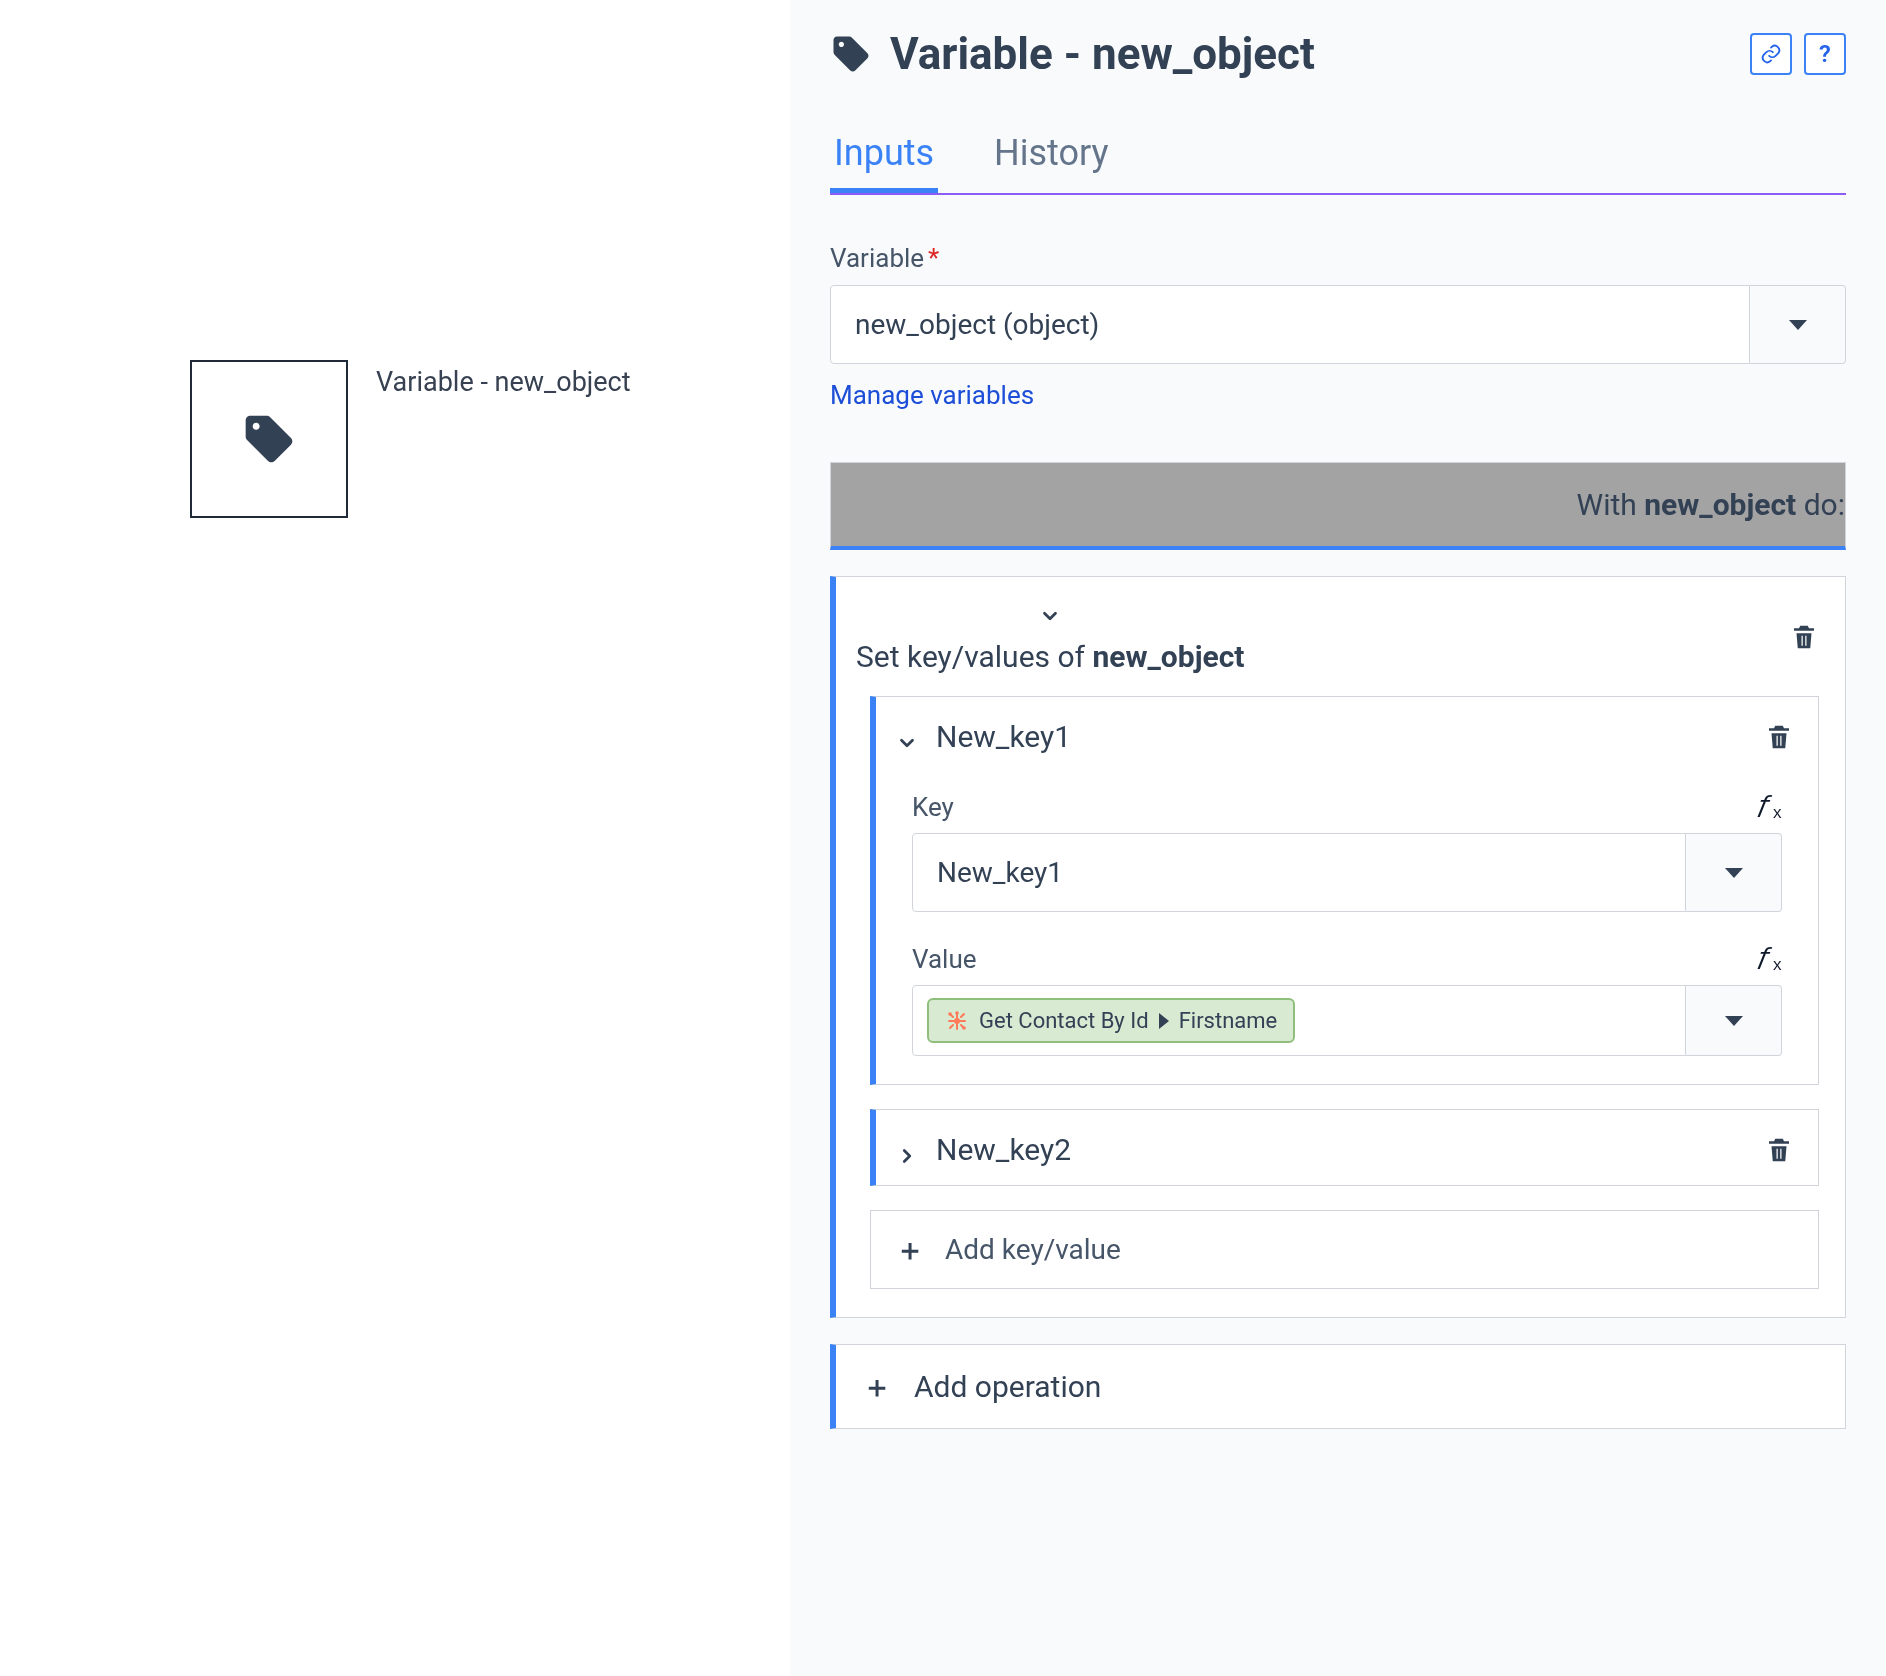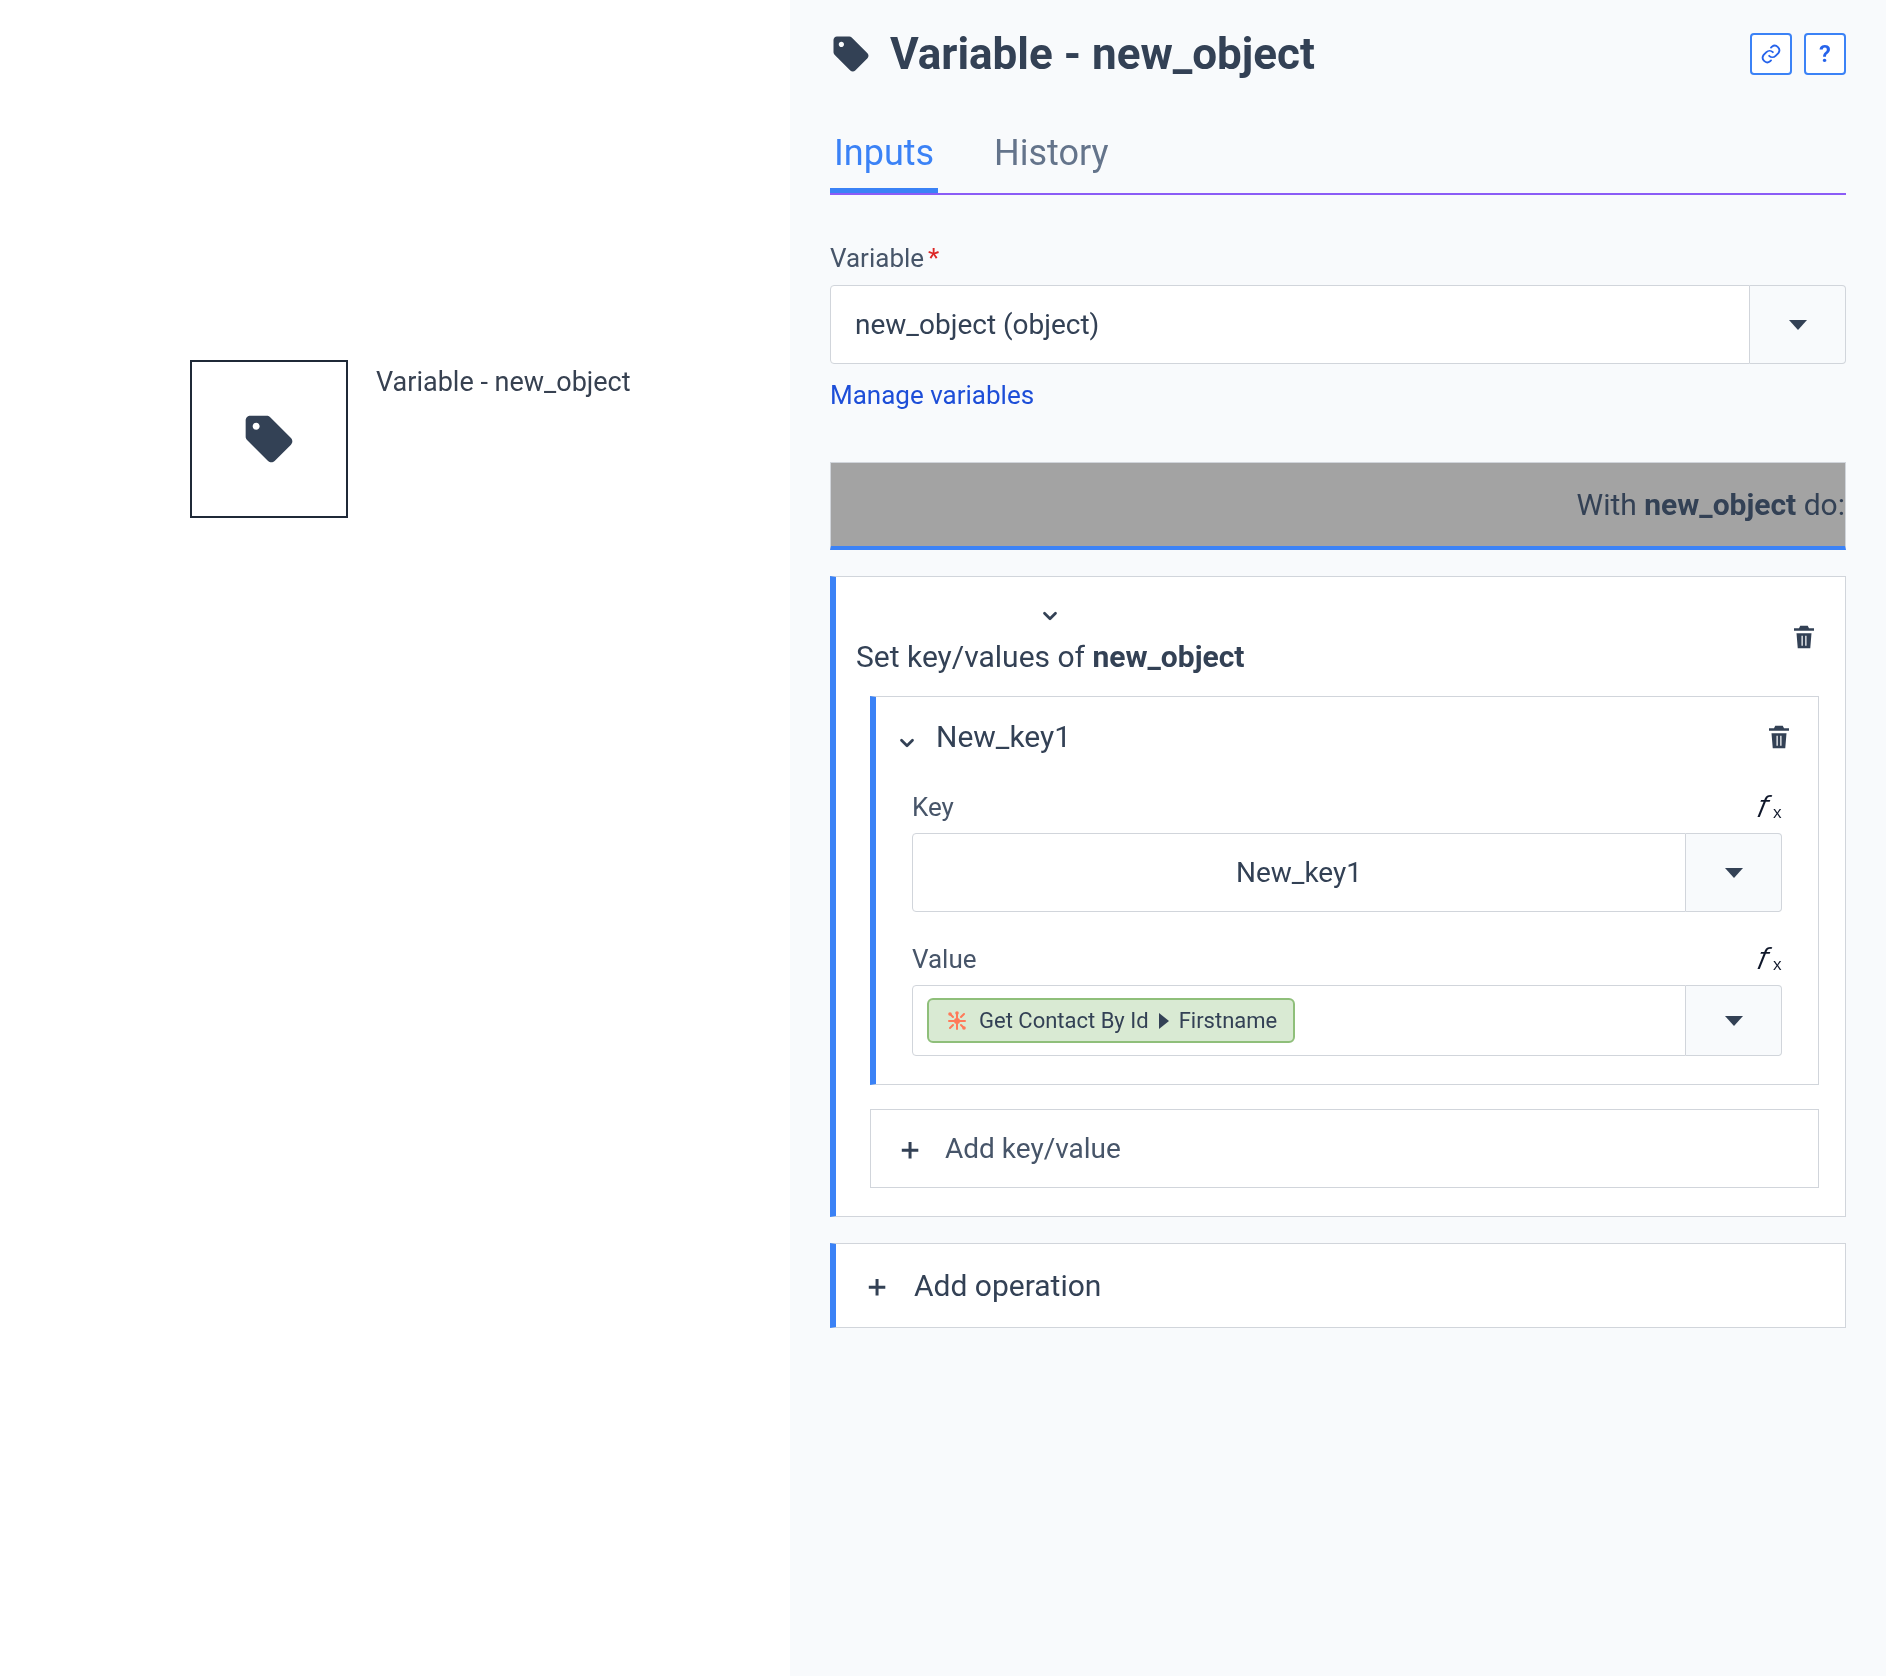--- a/index.html
+++ b/index.html
@@ -177,21 +177,21 @@
     border:1.5px solid var(--border);
     border-left:6px solid var(--accent-bar);
     background:#fff;
     margin-bottom:24px;
   }
   .kv-header{
     display:flex;align-items:center;justify-content:space-between;
     padding:22px 24px 18px 20px;
   }
   .kv-header-left{display:flex;align-items:center;gap:18px;font-size:30px;color:#334155;}
-  .kv-body{padding:0 36px 28px 36px;text-align:center;}
+  .kv-body{padding:0 36px 28px 36px;}
   .field-label-row{display:flex;justify-content:space-between;align-items:center;margin-top:18px;margin-bottom:10px;}
   .field-label{font-size:26px;color:#475569;}
   .fx{font-style:italic;font-family:Liberation Mono, monospace;font-size:26px;color:#0f172a;cursor:pointer;}
 
   .chip-row{
     display:flex;
   }
   .chip-input{
     flex:1;
     border:1.5px solid var(--border);
@@ -384,20 +384,33 @@
                 <span>Firstname</span>
               </span>
             </div>
             <div class="select-caret">
                 <div class="caret"></div>
               </div>
           </div>
         </div>
       </div>
 
+      <div class="collapsed-block">
+        <div class="kv-header">
+          <div class="kv-header-left">
+            <span class="chev"><svg viewBox="0 0 24 24">
+                  <use href="#chev-right"></use>
+                </svg></span>
+            <span>New_key2</span>
+          </div>
+          <span class="trash"><svg viewBox="0 0 24 24">
+                <use href="#trash-shape"></use>
+              </svg></span>
+        </div>
+      </div>
 
       <div class="add-row">
         <span class="plus">＋</span>
         <span>Add key/value</span>
       </div>
     </div>
   </div>
 
   <div class="add-op">
     <span class="plus">＋</span>

